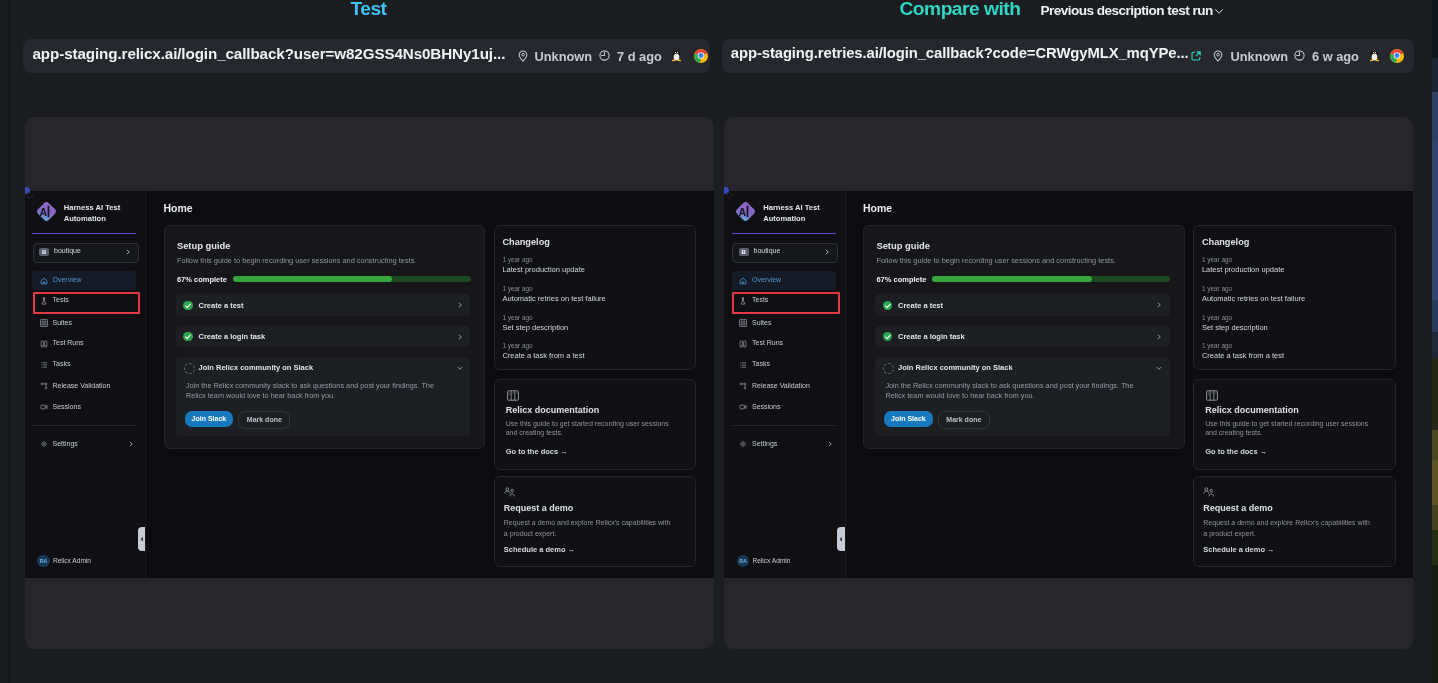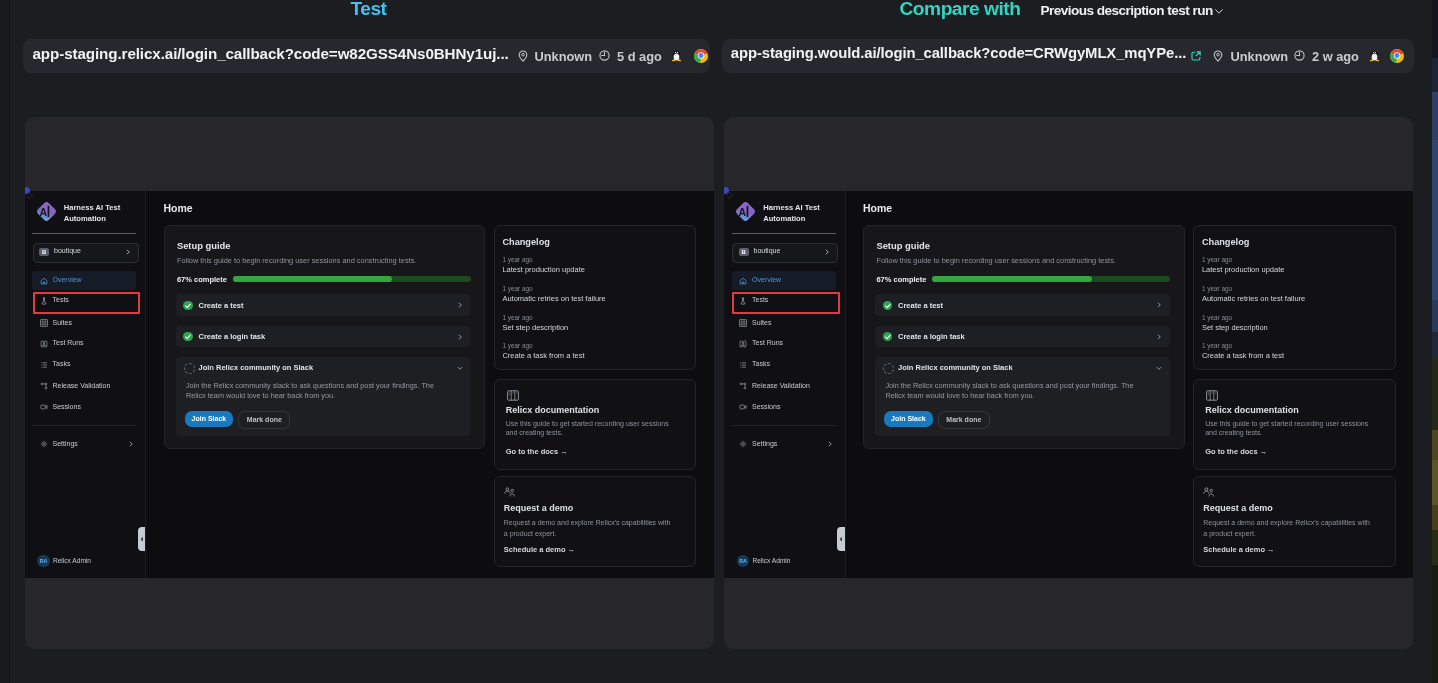--- a/index.html
+++ b/index.html
@@ -2,62 +2,62 @@
 <html><head><meta charset="utf-8"><style>html,body{margin:0;padding:0;}body{width:1438px;height:683px;background:#1b1d21;font-family:"Liberation Sans",sans-serif;overflow:hidden;position:relative;}.abs{position:absolute;}</style></head><body>
 <div class="abs" style="left:0px;top:0px;width:9px;height:683px;background:#191a1e;border-right:1px solid #111215;"></div>
 <div class="abs" style="left:25px;top:-2.8px;font-size:19.2px;color:#3fc3f7;font-weight:700;white-space:nowrap;line-height:1.2;width:687px;text-align:center;letter-spacing:-0.5px;">Test</div>
 <div class="abs" style="left:899.5px;top:-2.8px;font-size:19.2px;color:#2fd6c3;font-weight:700;white-space:nowrap;line-height:1.2;letter-spacing:-0.5px;">Compare with</div>
 <div class="abs" style="left:1040.5px;top:2.6px;font-size:13.6px;color:#eef0f3;font-weight:700;white-space:nowrap;line-height:1.2;letter-spacing:-0.55px;">Previous description test run</div>
 <svg style="position:absolute;left:1213.5px;top:5.5px;display:block;" width="10" height="10" viewBox="0 0 10 10" fill="none" xmlns="http://www.w3.org/2000/svg">
     <path d="M1.4000000000000001 3.4000000000000004 L5.0 7.199999999999999 L8.6 3.4000000000000004" stroke="#cfd3d9" stroke-width="1"></path>
   </svg>
 <div class="abs" style="left:23px;top:39px;width:687px;height:34px;background:#27282d;border-radius:8px;"></div>
 <div class="abs" style="left:722px;top:39px;width:692px;height:34px;background:#27282d;border-radius:8px;"></div>
-<div class="abs" style="left:32.5px;top:44.5px;font-size:15.2px;color:#f1f2f4;font-weight:700;white-space:nowrap;line-height:1.2;letter-spacing:-0.1px;">app-staging.relicx.ai/login_callback?code=w82GSS4Ns0BHNy1uj...</div>
+<div class="abs" style="left:32.5px;top:44.5px;font-size:15.2px;color:#f1f2f4;font-weight:700;white-space:nowrap;line-height:1.2;letter-spacing:-0.1px;">app-staging.relicx.ai/login_callback?user=w82GSS4Ns0BHNy1uj...</div>
 <svg style="position:absolute;left:517.5px;top:49.5px;display:block;" width="10" height="12" viewBox="0 0 10 12" fill="none" xmlns="http://www.w3.org/2000/svg">
     <path d="M5 1 C2.8 1 1.2 2.7 1.2 4.8 C1.2 7.4 5 11 5 11 C5 11 8.8 7.4 8.8 4.8 C8.8 2.7 7.2 1 5 1 Z" stroke="#bfc3c9" stroke-width="1.1"></path>
     <circle cx="5" cy="4.7" r="1.3" stroke="#bfc3c9" stroke-width="1"></circle>
   </svg>
 <div class="abs" style="left:534.5px;top:48.8px;font-size:12.8px;color:#c8ccd2;font-weight:600;white-space:nowrap;line-height:1.2;">Unknown</div>
 <svg style="position:absolute;left:598.5px;top:50px;display:block;" width="11" height="11" viewBox="0 0 11 11" fill="none" xmlns="http://www.w3.org/2000/svg">
     <circle cx="5.5" cy="5.5" r="4.6" stroke="#bfc3c9" stroke-width="1.1"></circle>
     <path d="M5.5 2.0000000000000004 V5.5 H2.2" stroke="#bfc3c9" stroke-width="1.05"></path>
   </svg>
-<div class="abs" style="left:617px;top:48.8px;font-size:12.8px;color:#c8ccd2;font-weight:600;white-space:nowrap;line-height:1.2;">5 d ago</div>
+<div class="abs" style="left:617px;top:48.8px;font-size:12.8px;color:#c8ccd2;font-weight:600;white-space:nowrap;line-height:1.2;">7 d ago</div>
 <svg style="position:absolute;left:669.5px;top:49px;display:block;" width="13" height="13" viewBox="0 0 13 13" fill="none" xmlns="http://www.w3.org/2000/svg">
     <ellipse cx="6.5" cy="6.4" rx="3.8" ry="5.2" fill="#131316"></ellipse>
     <ellipse cx="6.5" cy="8.1" rx="2.9" ry="3.4" fill="#f4f5f7"></ellipse>
     <circle cx="5.4" cy="3.4" r="0.55" fill="#fff"></circle>
     <circle cx="7.6" cy="3.4" r="0.55" fill="#fff"></circle>
     <path d="M5.4 4.3 L7.6 4.3 L6.5 5.5 Z" fill="#f6b423"></path>
     <path d="M2.2 11.0 L5.0 10.1 L5.4 12.1 L2.0 12.3 Z" fill="#f8bc2e"></path>
     <path d="M10.8 11.0 L8.0 10.1 L7.6 12.1 L11.0 12.3 Z" fill="#f8bc2e"></path>
   </svg>
 <svg style="position:absolute;left:693.5px;top:49px;display:block;" width="14" height="14" viewBox="0 0 14 14" fill="none" xmlns="http://www.w3.org/2000/svg">
     <circle cx="7.0" cy="7.0" r="7.0" fill="#fbbc05"></circle>
     <path d="M7.0 7.0 L0.7000000000000001 4.2 A7.0 7.0 0 0 0 6.3 13.93 Z" fill="#34a853"></path>
     <path d="M7.0 7.0 L0.7000000000000001 4.2 A7.0 7.0 0 0 1 13.299999999999999 4.2 L8.4 6.3 Z" fill="#ea4335"></path>
     <circle cx="7.0" cy="6.44" r="3.29" fill="#e8f0fe"></circle>
     <circle cx="7.0" cy="6.44" r="2.4499999999999997" fill="#4285f4"></circle>
   </svg>
-<div class="abs" style="left:730.8px;top:44.5px;font-size:14.85px;color:#f1f2f4;font-weight:700;white-space:nowrap;line-height:1.2;letter-spacing:-0.1px;">app-staging.would.ai/login_callback?code=CRWgyMLX_mqYPe...</div>
+<div class="abs" style="left:730.8px;top:44.5px;font-size:14.85px;color:#f1f2f4;font-weight:700;white-space:nowrap;line-height:1.2;letter-spacing:-0.1px;">app-staging.retries.ai/login_callback?code=CRWgyMLX_mqYPe...</div>
 <svg style="position:absolute;left:1190px;top:49.5px;display:block;" width="12" height="12" viewBox="0 0 12 12" fill="none" xmlns="http://www.w3.org/2000/svg">
     <path d="M5 2.2 H3.2 C2.4 2.2 2 2.7 2 3.4 V8.8 C2 9.5 2.4 10 3.2 10 H8.6 C9.4 10 9.8 9.5 9.8 8.8 V7" stroke="#2dd4bf" stroke-width="1.15"></path>
     <path d="M6.6 1.8 H10.2 V5.4 M10 2 L5.8 6.2" stroke="#2dd4bf" stroke-width="1.15"></path>
   </svg>
 <svg style="position:absolute;left:1212.5px;top:49.5px;display:block;" width="10" height="12" viewBox="0 0 10 12" fill="none" xmlns="http://www.w3.org/2000/svg">
     <path d="M5 1 C2.8 1 1.2 2.7 1.2 4.8 C1.2 7.4 5 11 5 11 C5 11 8.8 7.4 8.8 4.8 C8.8 2.7 7.2 1 5 1 Z" stroke="#bfc3c9" stroke-width="1.1"></path>
     <circle cx="5" cy="4.7" r="1.3" stroke="#bfc3c9" stroke-width="1"></circle>
   </svg>
 <div class="abs" style="left:1230.5px;top:48.8px;font-size:12.8px;color:#c8ccd2;font-weight:600;white-space:nowrap;line-height:1.2;">Unknown</div>
 <svg style="position:absolute;left:1294px;top:50px;display:block;" width="11" height="11" viewBox="0 0 11 11" fill="none" xmlns="http://www.w3.org/2000/svg">
     <circle cx="5.5" cy="5.5" r="4.6" stroke="#bfc3c9" stroke-width="1.1"></circle>
     <path d="M5.5 2.0000000000000004 V5.5 H2.2" stroke="#bfc3c9" stroke-width="1.05"></path>
   </svg>
-<div class="abs" style="left:1312px;top:48.8px;font-size:12.8px;color:#c8ccd2;font-weight:600;white-space:nowrap;line-height:1.2;">2 w ago</div>
+<div class="abs" style="left:1312px;top:48.8px;font-size:12.8px;color:#c8ccd2;font-weight:600;white-space:nowrap;line-height:1.2;">6 w ago</div>
 <svg style="position:absolute;left:1367.5px;top:49px;display:block;" width="13" height="13" viewBox="0 0 13 13" fill="none" xmlns="http://www.w3.org/2000/svg">
     <ellipse cx="6.5" cy="6.4" rx="3.8" ry="5.2" fill="#131316"></ellipse>
     <ellipse cx="6.5" cy="8.1" rx="2.9" ry="3.4" fill="#f4f5f7"></ellipse>
     <circle cx="5.4" cy="3.4" r="0.55" fill="#fff"></circle>
     <circle cx="7.6" cy="3.4" r="0.55" fill="#fff"></circle>
     <path d="M5.4 4.3 L7.6 4.3 L6.5 5.5 Z" fill="#f6b423"></path>
     <path d="M2.2 11.0 L5.0 10.1 L5.4 12.1 L2.0 12.3 Z" fill="#f8bc2e"></path>
     <path d="M10.8 11.0 L8.0 10.1 L7.6 12.1 L11.0 12.3 Z" fill="#f8bc2e"></path>
   </svg>
 <svg style="position:absolute;left:1389.5px;top:49px;display:block;" width="14" height="14" viewBox="0 0 14 14" fill="none" xmlns="http://www.w3.org/2000/svg">

